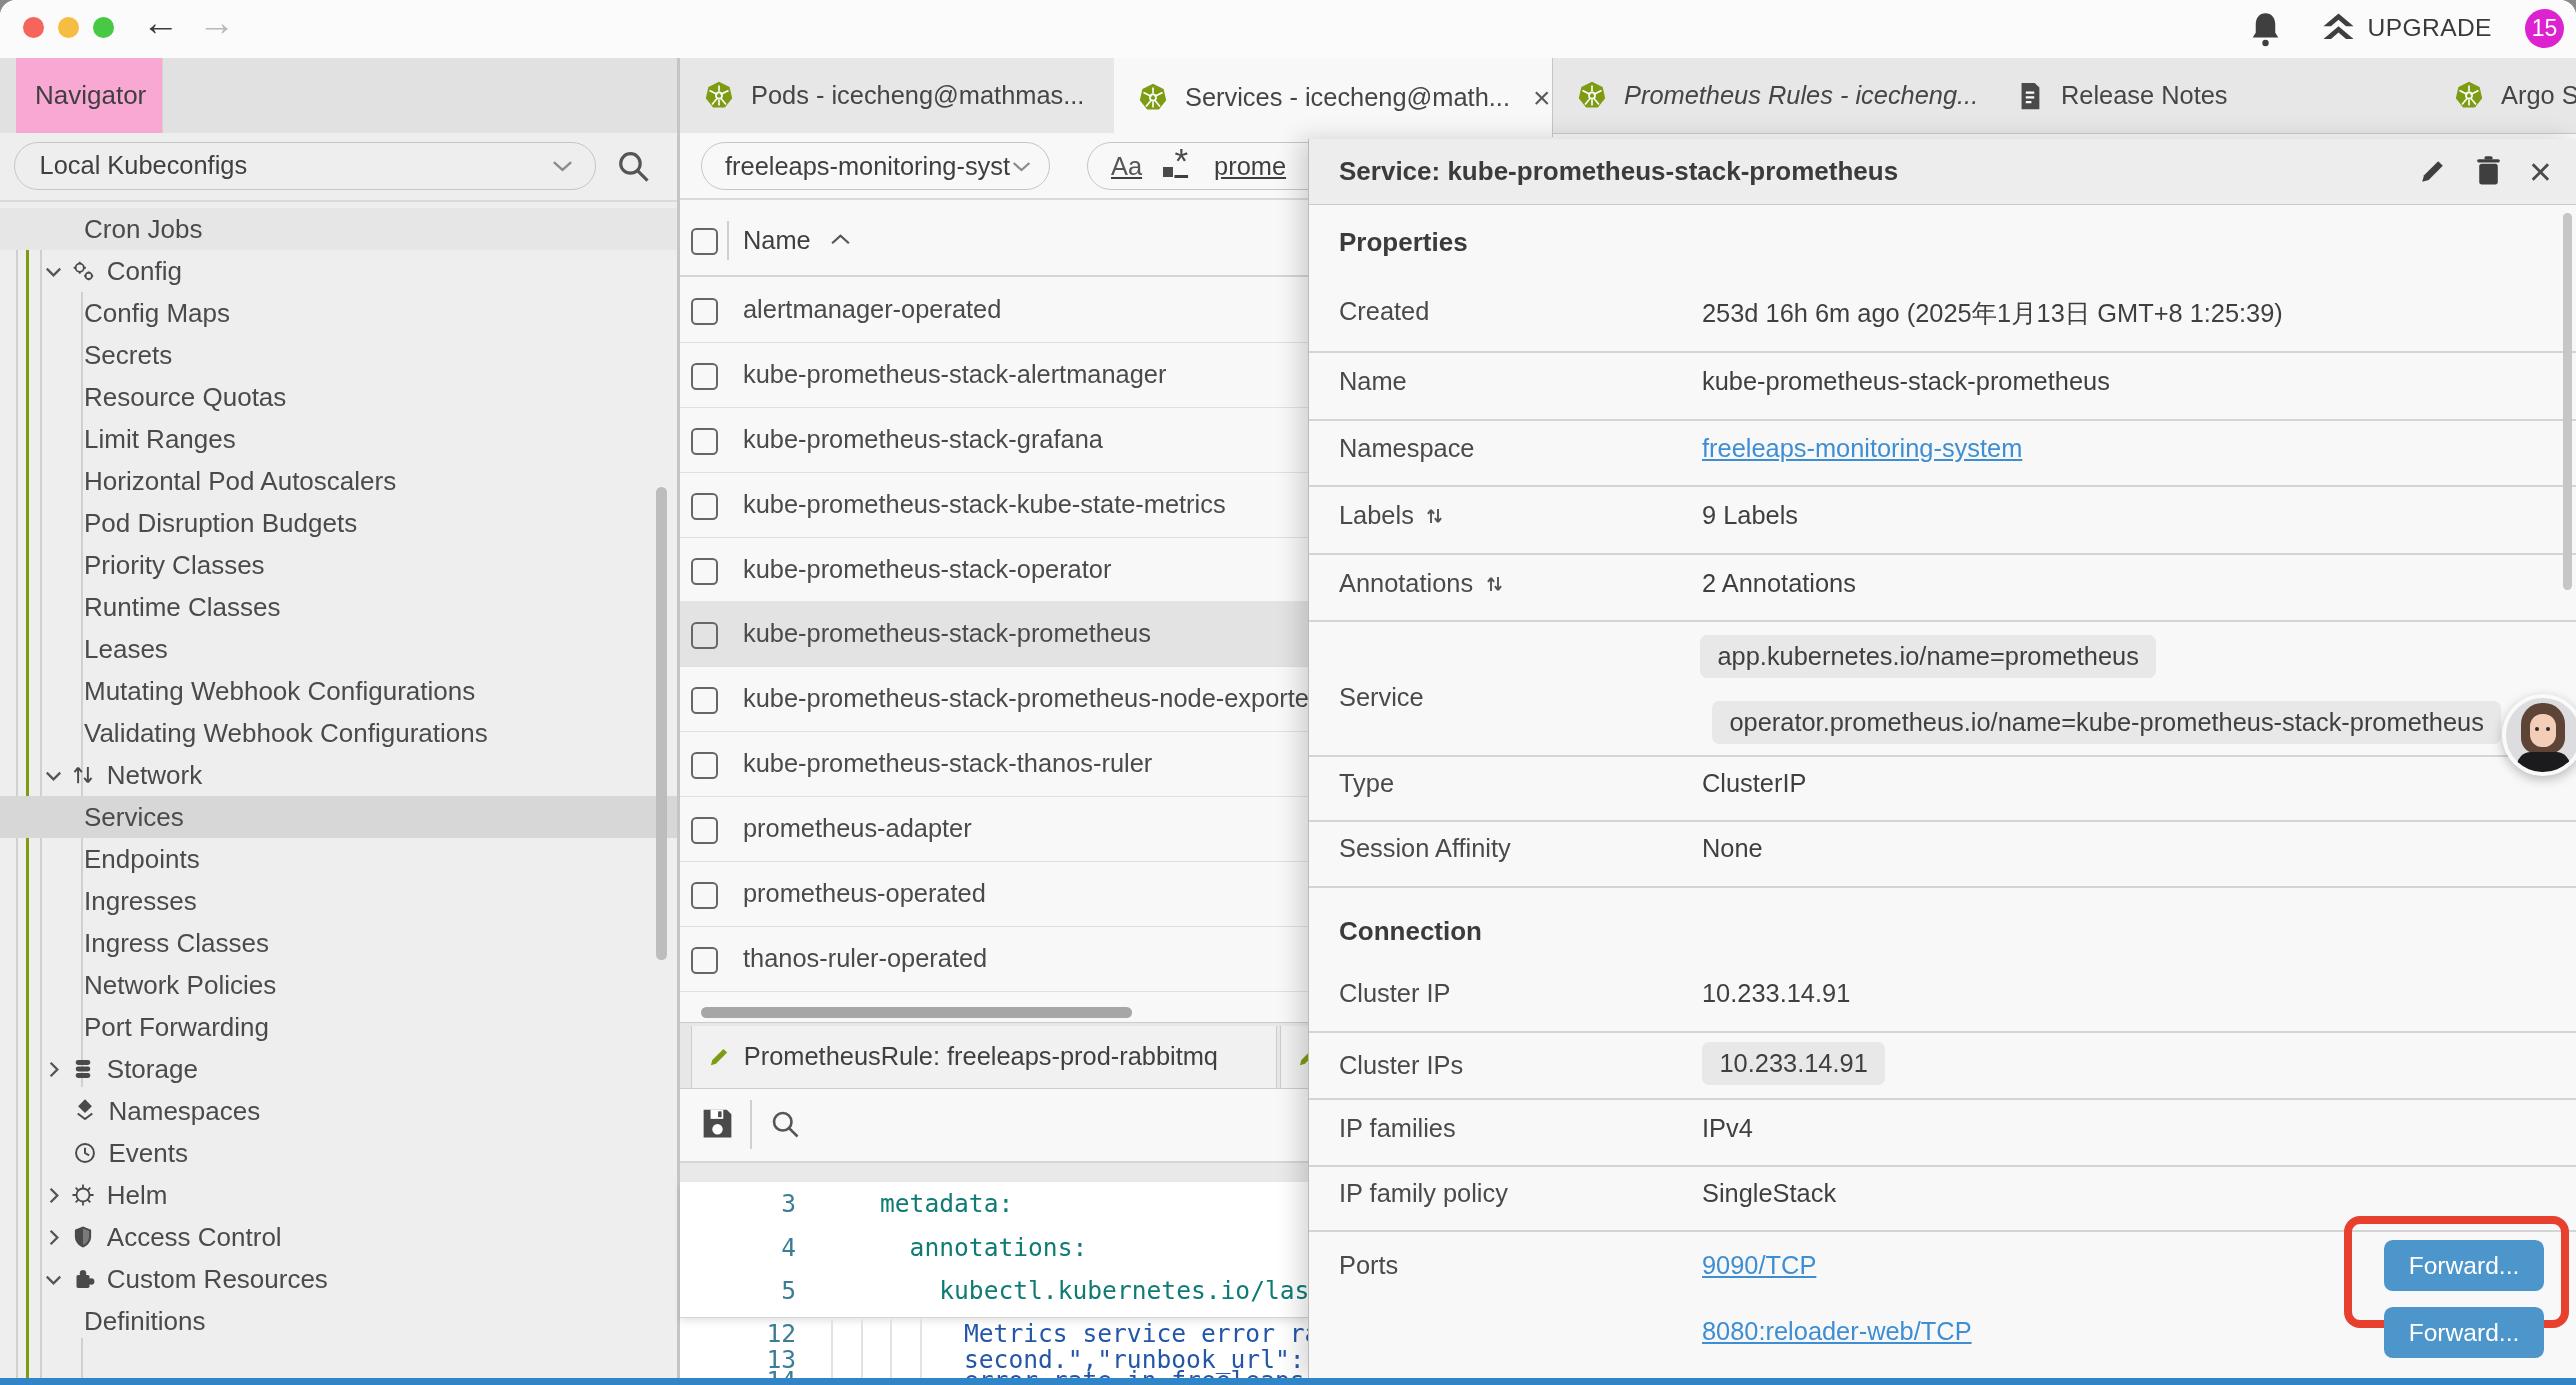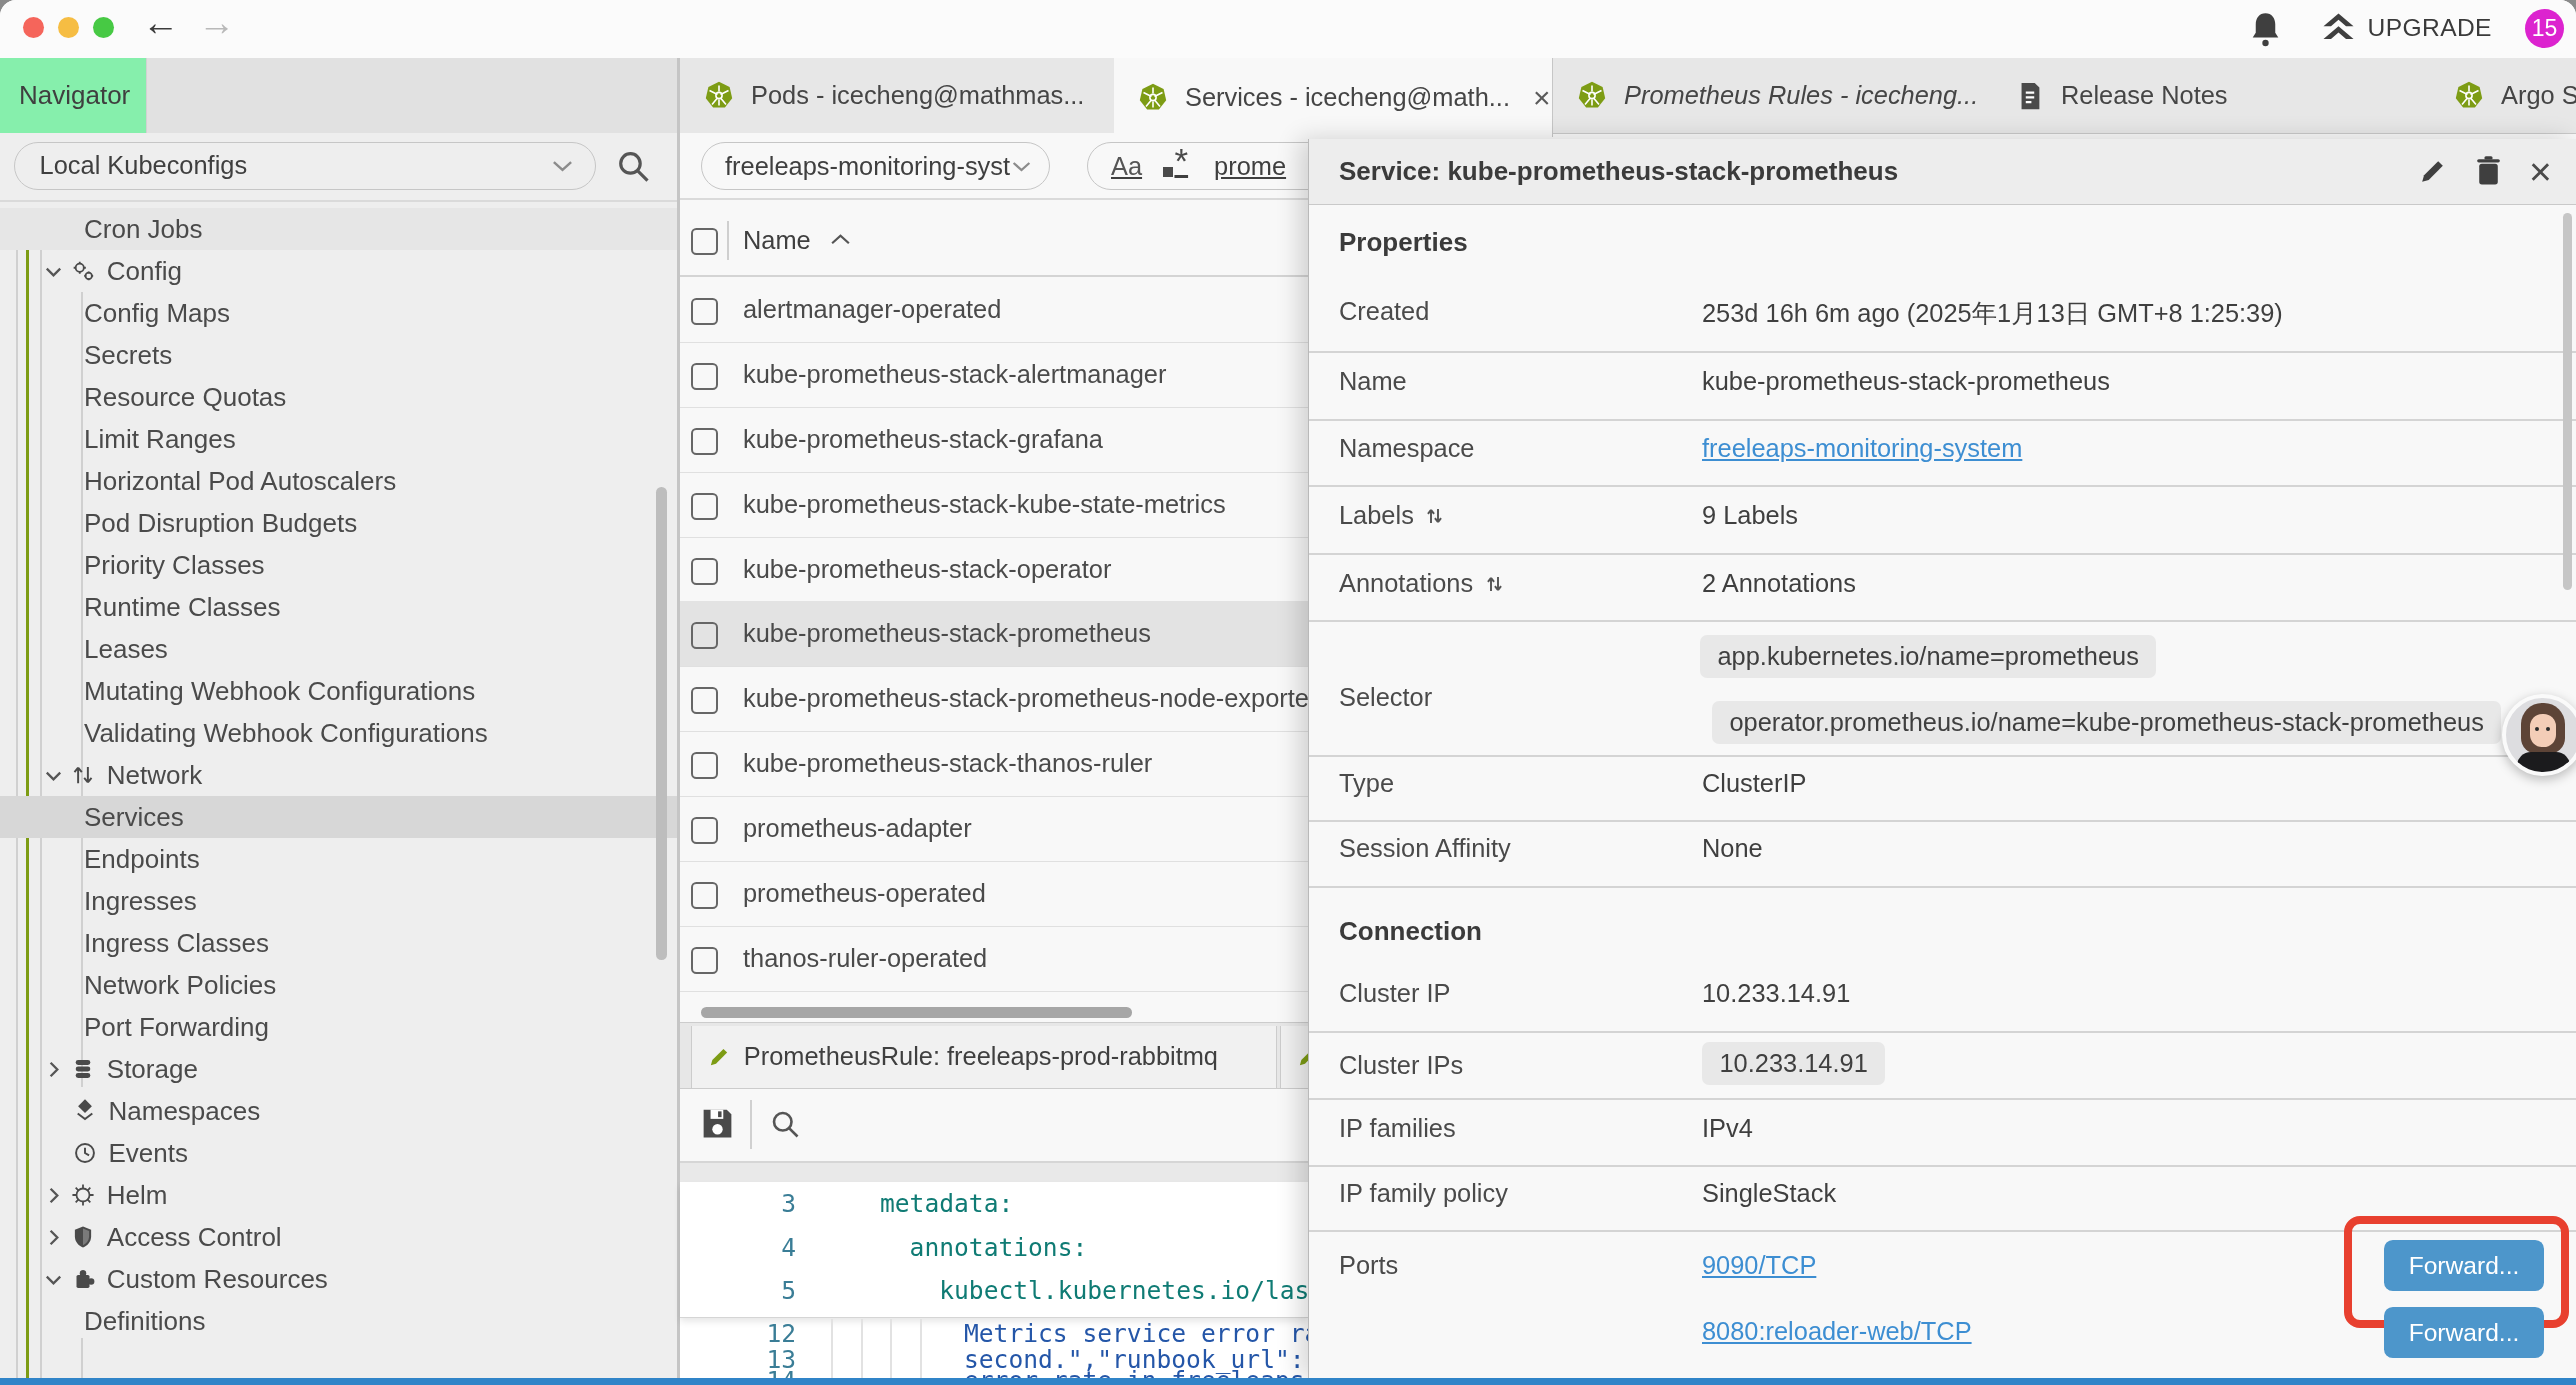--- a/index.html
+++ b/index.html
@@ -10,21 +10,21 @@
   .flexc{display:flex;align-items:center;}
   
   .topbar{left:0;top:0;width:2576px;height:58px;background:#fbfbfb;border-bottom:1.8px solid #d6d6d6;}
   .tl{width:21px;height:21px;border-radius:50%;position:absolute;top:16.7px;}
   .navarrow{position:absolute;top:1.8px;font-size:37px;font-weight:400;}
   .badge{position:absolute;width:39px;height:39px;border-radius:50%;background:#dc23cf;color:#fff;
          font-size:23px;display:flex;align-items:center;justify-content:center;top:8.8px;}
   .upgradetxt{font-size:24.6px;color:#3a3a3a;letter-spacing:0.4px;}
   
   .tabstrip{left:0;top:58px;width:2576px;height:75px;background:#e1e1e1;border-bottom:1.8px solid #c9c9c9;}
-  .navtab{position:absolute;left:0;top:0;width:146px;height:75px;background:#86efac;border-right:0.9px solid #d2d2d2;}
+  .navtab{position:absolute;left:16px;top:0;width:146px;height:75px;background:#f9a8d4;border-right:0.9px solid #d2d2d2;}
   .navtab span{margin-left:19px;font-size:26px;color:#3f3f3f;}
   .mtab{position:absolute;top:0;height:75px;background:#e7e7e7;border-right:0.9px solid #c6c6c6;display:flex;align-items:center;overflow:hidden;}
   .mtab.active{background:#f8f8f8;height:79px;border-right:0.9px solid #c6c6c6;}
   .mtab .lbl{font-size:25.4px;color:#454545;margin-left:16px;white-space:nowrap;}
   .mtab .lbl.it{font-style:italic;}
   .mtab .k8s{margin-left:23px;flex:0 0 auto;}
   .closex{font-size:30px;color:#5a5a5a;margin-left:23px;}
   
   .leftpanel{left:0;top:133px;width:677px;height:1252px;background:#eeeeee;}
   .vdivider{left:677px;top:58px;width:2.6px;height:1320px;background:#c5c5c5;}
@@ -577,21 +577,21 @@
             <g stroke="#555" stroke-width="2.2" fill="none">
               <path d="M8 22V7M8 7l-3.5 4.5M8 7l3.5 4.5"></path>
               <path d="M16 6v15M16 21l-3.5-4.5M16 21l3.5-4.5"></path>
             </g>
           </svg>
         </span>
     </div>
     <div class="pvalue" style="top:430px;">2 Annotations</div>
     <div class="pborder" style="top:481px;"></div>
 
-    <div class="plabel" style="top:544px;">Selector</div>
+    <div class="plabel" style="top:544px;">Service</div>
     <div class="abs" style="left:391px;top:496px;"><span class="chip">app.kubernetes.io/name=prometheus</span></div>
     <div class="abs" style="left:403px;top:562px;"><span class="chip">operator.prometheus.io/name=kube-prometheus-stack-prometheus</span></div>
     <div class="pborder" style="top:616px;"></div>
 
     <div class="plabel" style="top:630px;">Type</div>
     <div class="pvalue" style="top:630px;">ClusterIP</div>
     <div class="pborder" style="top:681px;"></div>
 
     <div class="plabel" style="top:695px;">Session Affinity</div>
     <div class="pvalue" style="top:695px;">None</div>

